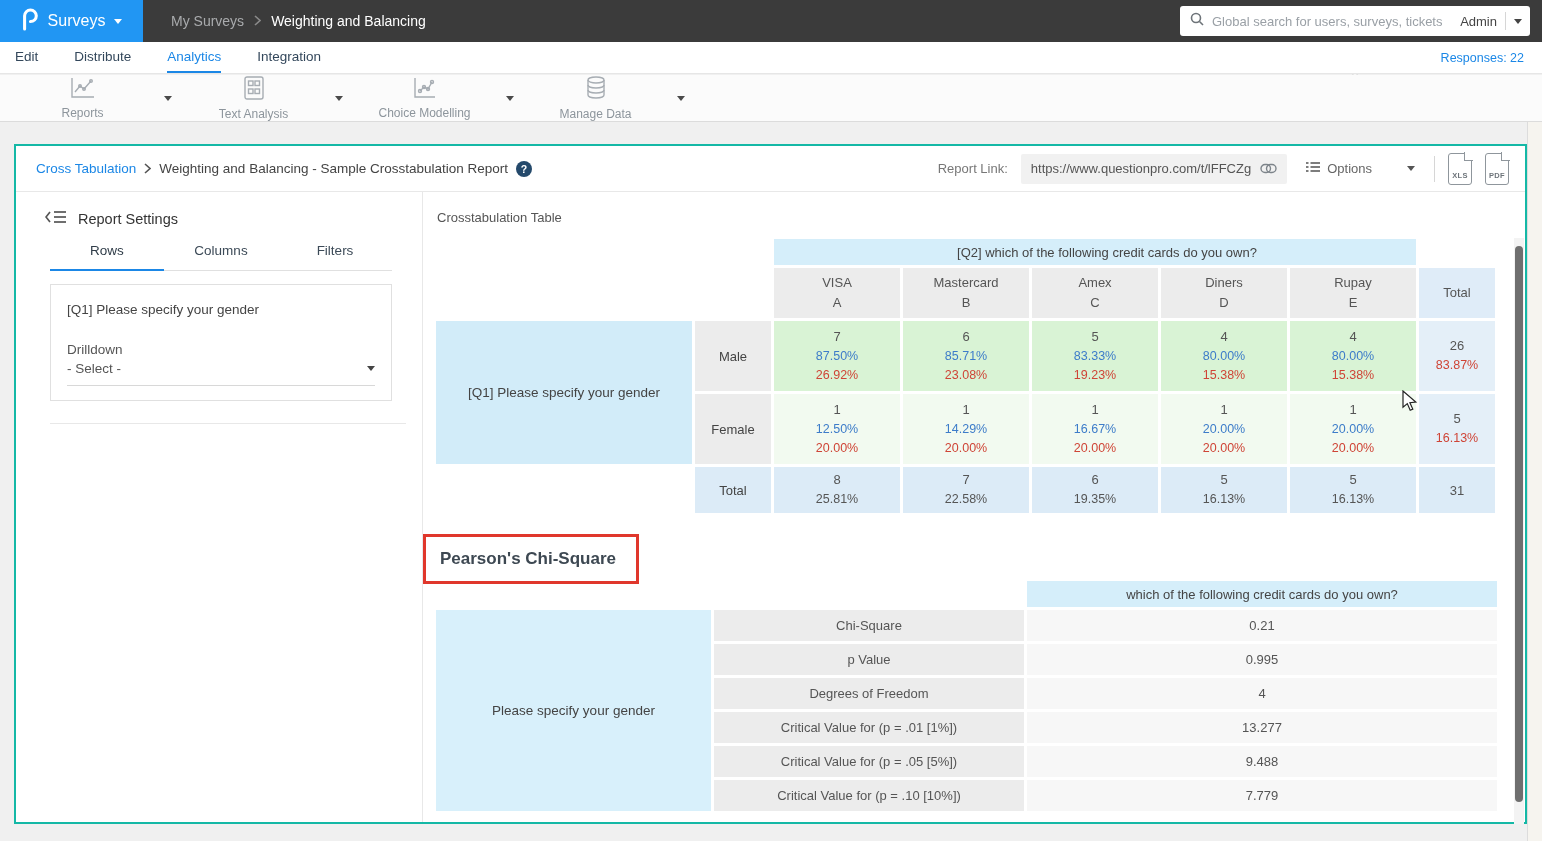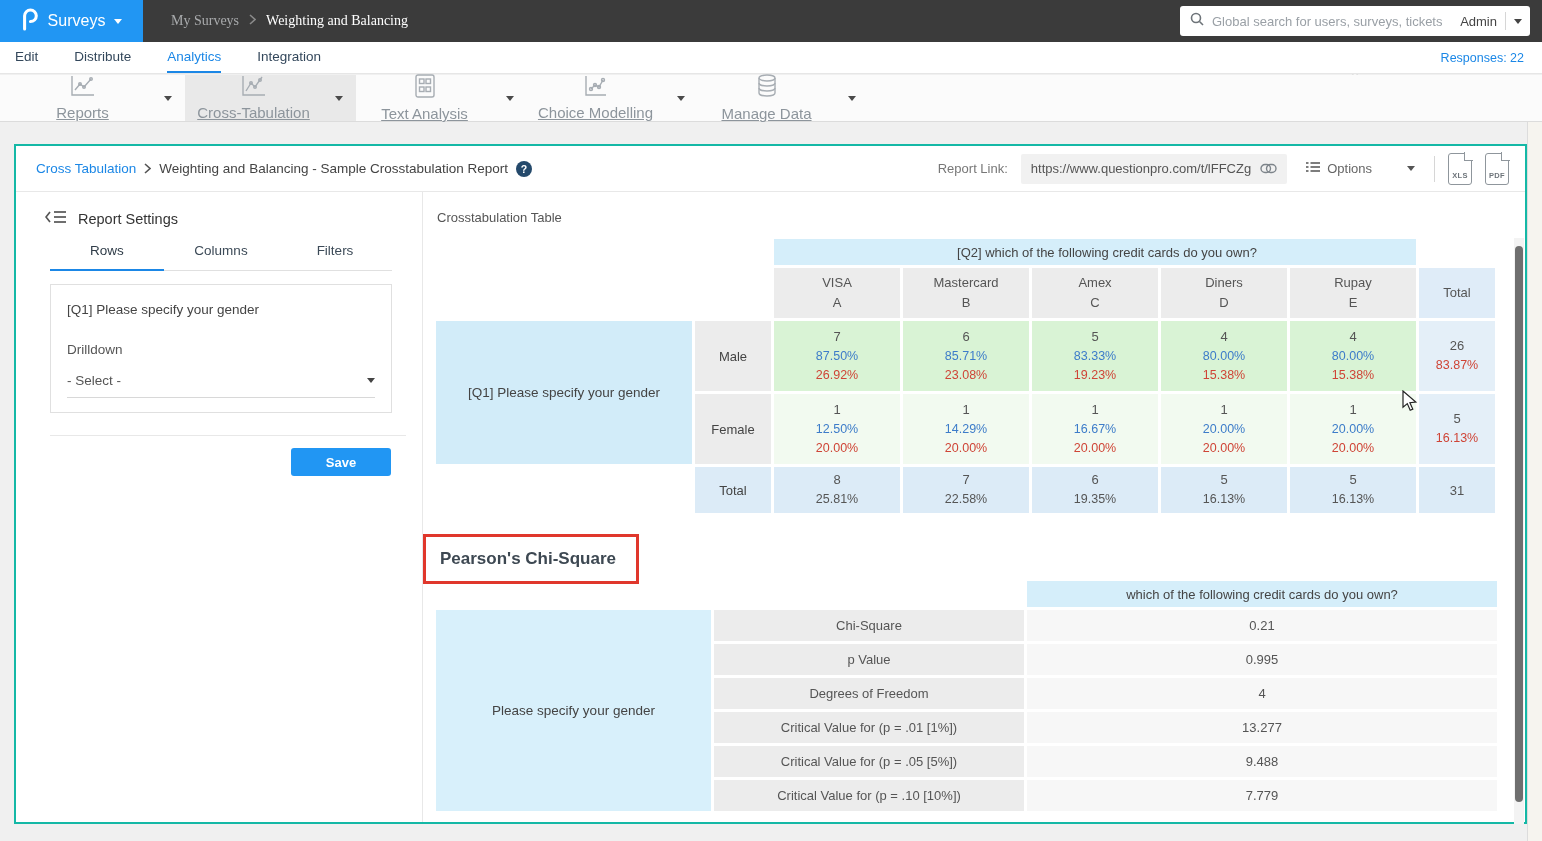--- a/index.html
+++ b/index.html
@@ -5,21 +5,21 @@
   * { margin:0; padding:0; box-sizing:border-box; }
   body { font-family:"Liberation Sans", sans-serif; }
   .screen { position:relative; width:1542px; height:841px; background:#f0f0f0; overflow:hidden; }
 
   
   .topbar { position:absolute; top:0; left:0; width:100%; height:42px; background:#3b3b3b; display:flex; align-items:center; }
   .logo-area { width:143px; height:42px; background:#2196f3; display:flex; align-items:center; justify-content:center; gap:9px; cursor:pointer; }
   .logo-area .product { color:#fff; font-size:16px; }
   .caret { width:0; height:0; border-left:4px solid transparent; border-right:4px solid transparent; border-top:5px solid #555; }
   .caret.white { border-top-color:#fff; }
-  .top-crumbs { display:flex; align-items:center; gap:10px; margin-left:28px; font-size:14px;font-family:Liberation Serif, serif; }
+  .top-crumbs { display:flex; align-items:center; gap:10px; margin-left:28px; font-size:14px; }
   .top-crumbs .parent { color:#a9abad; cursor:pointer; }
   .top-crumbs .current { color:#ffffff; }
   .top-right { position:absolute; right:12px; top:6px; display:flex; align-items:center; gap:11px;flex-direction:column; }
   .search-pill { width:350px; height:30px; background:#fff; border-radius:3px; display:flex; align-items:center; padding:0 8px 0 10px; gap:8px; }
   .search-pill input { border:none; outline:none; flex:1; font-size:13px; color:#555; font-family:"Liberation Sans",sans-serif; }
   .search-pill input::placeholder { color:#9aa0a6; }
   .search-pill .scope { font-size:13px; color:#444; }
   .vline { width:1px; height:18px; background:#d6d6d6; }
   .circle-btn { width:28px; height:28px; border-radius:50%; background:#3b3b3b; border:1.5px solid #fff; color:#fff; display:flex; align-items:center; justify-content:center; font-size:13px; font-weight:bold; cursor:pointer; }
   .upgrade-btn { height:32px; border-radius:14px; background:#f5a220; color:#fff; font-size:12.5px; font-weight:bold; border:none; padding:0 16px; cursor:pointer; }
@@ -28,21 +28,21 @@
   .subnav { position:absolute; top:42px; left:0; width:100%; height:32px; background:#fff; border-bottom:1px solid #e6e6e6; display:flex; align-items:flex-end; padding:0 0 0 15px; gap:36px; }
   .subnav-item { font-size:13.5px; color:#33475b; padding-bottom:9px; cursor:pointer; }
   .subnav-item.active { color:#1b87e6; border-bottom:2px solid #1b87e6; padding-bottom:7px; }
   .responses { position:absolute; right:18px; bottom:8px; font-size:12.5px; color:#1b87e6; }
 
   
   .toolbar { position:absolute; top:75px; left:0; width:100%; height:47px; background:#fbfbfb; border-bottom:1px solid #dcdcdc; display:flex; padding-left:14px; }
   .tool-group { width:171px; height:100%; display:flex; }
   .tool-group.active { background:#e9e9e9; }
   .tool-main { flex:1; display:flex; flex-direction:column; align-items:center; justify-content:center; cursor:pointer; }
-  .tool-label { font-size:15px; color:#8d959c; margin-top:3px;text-decoration:underline; }
+  .tool-label { font-size:12px; color:#8d959c; margin-top:3px; }
   .tool-caret { width:34px; display:flex; align-items:center; justify-content:center; cursor:pointer; }
 
   
   .content { position:absolute; top:122px; left:0; right:0; bottom:0; background:#f0f0f0; }
   .outer-strip { position:absolute; top:0; right:0; width:15px; bottom:0; background:#f6f4ef; border-left:1px solid #dcdcdc; }
   .card { position:absolute; left:14px; top:22px; width:1513px; height:680px; background:#fff; border:2px solid #14b8a6; }
   .card-header { position:absolute; top:0; left:0; right:0; height:46px; border-bottom:1px solid #e8e8e8; display:flex; align-items:center; padding:0 16px 0 20px; }
   .crumb-link { color:#1b87e6; font-size:13.5px; cursor:pointer; }
   .crumb-sep { margin:0 8px; display:flex; align-items:center; }
   .report-title { color:#444; font-size:13.5px; }
@@ -61,21 +61,21 @@
   .rs-header { display:flex; align-items:center; gap:11px; margin:18px 0 0 29px; color:#333; font-size:14.5px; }
   .tabs { display:flex; margin:16px 16px 0 34px; width:342px; border-bottom:1px solid #e0e0e0; }
   .tab { flex:1; text-align:center; font-size:13.5px; color:#3c4a57; padding-bottom:11px; cursor:pointer; }
   .tab.active { color:#2f3c48; border-bottom:2px solid #1b87e6; margin-bottom:-1px; }
   .questions-row { display:flex; align-items:center; gap:10px; margin:18px 24px 0 43px; }
   .questions-row .qlbl { font-size:13.5px; color:#333; }
   .questions-row .qcount { margin-left:auto; font-size:13px; color:#555; }
   .qbox { margin:13px 0 0 34px; width:342px; border:1px solid #e0e0e0; padding:17px 16px 14px 16px; background:#fff; cursor:grab; }
   .qbox .qtext { font-size:13.5px; color:#444; }
   .qbox .drill { font-size:13.5px; color:#555; margin-top:25px; }
-  .qbox .select { display:flex; align-items:center; margin-top:16px; padding-bottom:9px; border-bottom:1px solid #d8d8d8; cursor:pointer; }
+  .qbox .select { display:flex; align-items:center; margin-top:4px; padding-bottom:9px; border-bottom:1px solid #d8d8d8; cursor:pointer; }
   .qbox .select .sel-val { font-size:13.5px; color:#555; }
   .qbox .select .caret { margin-left:auto; }
   .panel-divider { margin:22px 0 0 34px; width:356px; border-top:1px solid #e8e8e8; }
   .save-row { margin:12px 31px 0 0; text-align:right; }
   .save-btn { width:100px; height:28px; background:#2196f3; color:#fff; border:none; border-radius:3px; font-size:13px; font-weight:bold; cursor:pointer; font-family:"Liberation Sans",sans-serif; }
 
   
   .main { position:absolute; top:46px; left:407px; right:0; bottom:0; }
   .section-title { position:absolute; left:14px; top:18px; font-size:13px; color:#555; }
 
@@ -181,35 +181,20 @@
     <div class="tool-group">
       <div class="tool-main">
         <span><svg width="26" height="22" viewBox="0 0 26 22" fill="none" stroke="#a7adb3" stroke-width="1.4">
               <path d="M2 1v19h22"></path>
               <path d="M5 15l5-6 4 3 7-8"></path>
               <circle cx="10" cy="9" r="1.3"></circle>
               <circle cx="14" cy="12" r="1.3"></circle>
               <circle cx="21" cy="4" r="1.3"></circle>
             </svg></span>
         <span class="tool-label">Reports</span>
-      </div>
-      <div class="tool-caret">
-          <span class="caret" style="border-top-color:#4a4a4a;"></span>
-        </div>
-    </div>
-    <div class="tool-group active">
-      <div class="tool-main">
-        <span><svg width="26" height="22" viewBox="0 0 26 22" fill="none" stroke="#a7adb3" stroke-width="1.4">
-              <path d="M2 1v19h22"></path>
-              <path d="M5 16l5-8 4 4 7-10"></path>
-              <circle cx="10" cy="8" r="1.3"></circle>
-              <circle cx="14" cy="12" r="1.3"></circle>
-              <circle cx="19" cy="5" r="1.3"></circle>
-            </svg></span>
-        <span class="tool-label">Cross-Tabulation</span>
       </div>
       <div class="tool-caret">
           <span class="caret" style="border-top-color:#4a4a4a;"></span>
         </div>
     </div>
     <div class="tool-group">
       <div class="tool-main">
         <span><svg width="20" height="24" viewBox="0 0 20 24" fill="none" stroke="#a7adb3" stroke-width="1.4">
               <rect x="1" y="1" width="18" height="22" rx="2"></rect>
               <rect x="4.5" y="5" width="4.5" height="4.5"></rect>
@@ -318,23 +303,20 @@
         </div>
         <div class="qbox">
           <div class="qtext">[Q1] Please specify your gender</div>
           <div class="drill">Drilldown</div>
           <div class="select">
             <span class="sel-val">- Select -</span>
             <span class="caret" style="border-top-color:#444;"></span>
           </div>
         </div>
         <div class="panel-divider"></div>
-        <div class="save-row">
-          <button class="save-btn">Save</button>
-        </div>
       </aside>
 
       <div class="main">
         <div class="section-title">Crosstabulation Table</div>
 
         <table class="xtab">
           <colgroup>
               <col style="width:256px">
               <col style="width:76px">
               <col style="width:126px">

